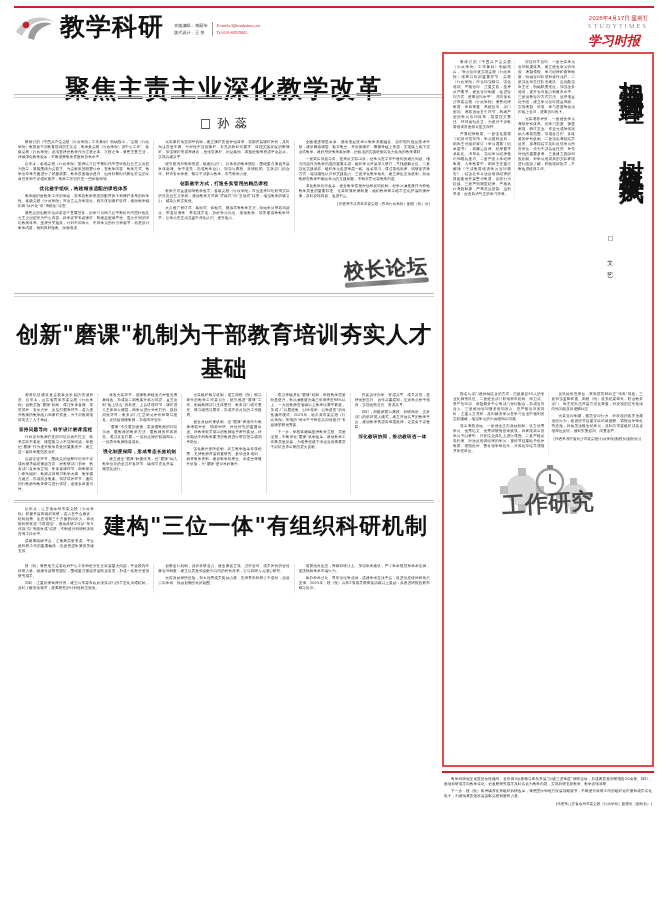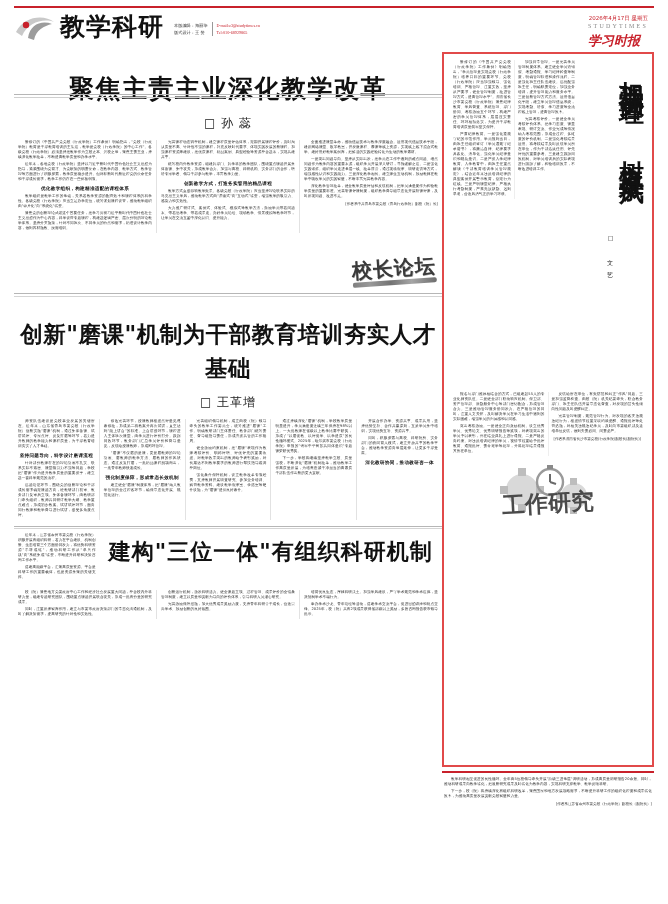--- a/index.html
+++ b/index.html
@@ -42,21 +42,21 @@
     font-weight:bold; font-size:13px; color:#c8212b; font-style:italic;
     line-height:20px; white-space:nowrap;
   }
   .mast-sep { color:#333; font-size:15px; margin:0 4px; line-height:20px; }
   .mast-page { font-family:"DejaVu Sans","Liberation Sans",sans-serif; font-weight:bold; font-size:20px; color:#7f1d1d; line-height:20px;}
   .rule-grey { height:1px; background:#b6b6b6; margin-top:3px; }
   .rule-thin { height:1px; background:#cfcfcf; margin-top:1.5px; }
 
   
   .body-wrap { display:flex; margin-top:6px; height:828px; }
-  .left-col { width:428px; flex:none; }
+  .left-col { width:428px; flex:none; padding-right:8px; }
   .right-col { width:212px; flex:none; position:relative; }
 
   
   h1.headline {
     font-family:"DejaVu Sans","Liberation Sans",sans-serif;
     font-weight:bold; font-size:25px; letter-spacing:1.5px;
     text-align:center; margin:20px 0 0 0; line-height:34px; color:#111;
   }
   h1.headline.h2 { font-size:22.5px; letter-spacing:0.5px; }
   h1.headline.h3 { font-size:22px; letter-spacing:1px; }
@@ -221,21 +221,20 @@
             <span class="ink"></span>
           </div>
         </div>
       </div>
 
       <div class="rule-sec"></div>
       <div class="rule-sec2"></div>
 
       <div>
         <h1 class="headline h2">创新"磨课"机制为干部教育培训夯实人才基础</h1>
-        <div class="byline">□ 王革增</div>
 
         <div class="cols">
           <div class="c">
             <p class="ptext lead">师资队伍建设是党校事业发展的关键所在。近年来，山东省青岛市委党校（行政学院）创新实施"磨课"机制，通过集体备课、试讲试评、专家点评、反复打磨等环节，着力提升教师的教学能力和课程质量，为干部教育培训夯实了人才基础。</p>
             <div class="sub">坚持问题导向，科学设计磨课流程</div>
             <p class="ptext">针对部分教师存在的理论功底不扎实、联系实际不紧密、课堂吸引力不强等问题，学校把"磨课"作为提升教学质量的重要抓手，建立起一套科学规范的流程。</p>
             <p class="ptext">选题论证环节，围绕党的创新理论和干部成长需求确定课题方向，经教研部门初审、教务部门复审后立项。集体备课环节，由教研部门牵头组织，教师共同研讨教学大纲、教学重点难点，形成初步教案。试讲试评环节，面向同行教师和教学督导进行试讲，接受多角度点评。</p>
           </div>
           <div class="c">
             <p class="ptext">修改完善环节，授课教师根据点评意见逐条修改，形成第二稿教案并再次试讲，直至达到"能上讲台"的标准。上台讲授环节，课程进入主体班次课堂，由学员进行评价打分。跟踪问效环节，教务部门汇总学员评价和督导意见，反馈给授课教师，形成闭环管理。</p>

